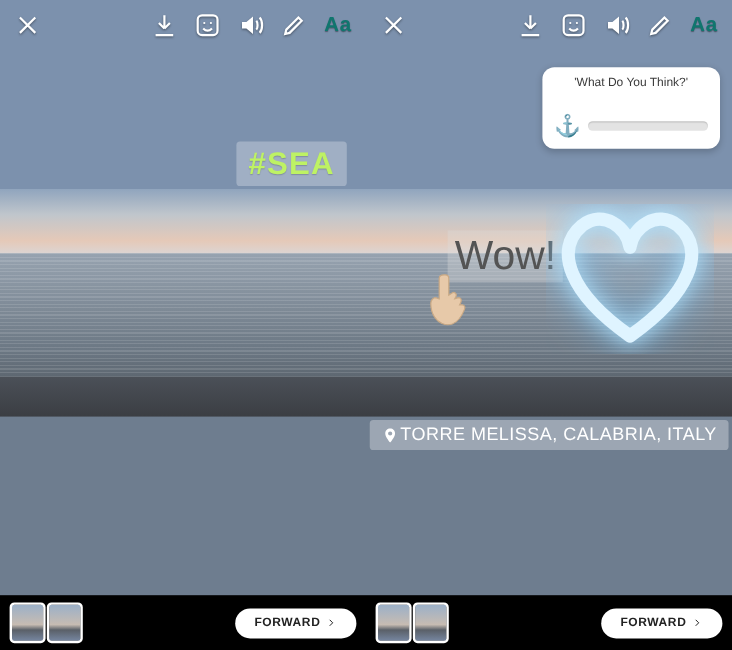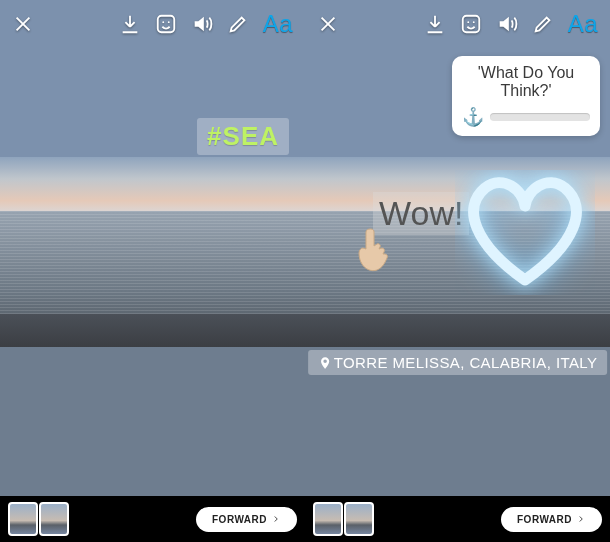--- a/index.html
+++ b/index.html
@@ -60,21 +60,21 @@
       display: flex;
       align-items: center;
       padding: 0 12px;
       gap: 14px;
       color: #fff;
       z-index: 10;
     }
     .toolbar .spacer { flex: 1; }
     .ico { width: 22px; height: 22px; display: flex; align-items: center; justify-content: center; filter: drop-shadow(0 1px 1px rgba(0,0,0,.4)); }
     .ico svg { width: 100%; height: 100%; stroke: #fff; fill: none; stroke-width: 2; }
-    .aa-text { font-weight: 400; font-size: 24px; color: #0ea5e9; text-shadow: 0 1px 1px rgba(0,0,0,.4); letter-spacing: .5px; }
+    .aa-text { font-weight: 700; font-size: 17px; color: #0f766e; text-shadow: 0 1px 1px rgba(0,0,0,.4); letter-spacing: .5px; }
 
     .hashtag {
       position: absolute;
       top: 118px;
       right: 16px;
       background: rgba(255,255,255,0.28);
       color: #bef264;
       font-size: 26px;
       font-weight: 600;
       letter-spacing: 1px;
@@ -87,21 +87,21 @@
     .poll {
       position: absolute;
       top: 56px;
       right: 10px;
       width: 148px;
       background: #fff;
       border-radius: 10px;
       padding: 8px 10px 10px;
       box-shadow: 0 2px 6px rgba(0,0,0,.2);
     }
-    .poll-title { font-size: 16px; color: #3a3a3a; text-align: center; margin-bottom: 8px; }
+    .poll-title { font-size: 10px; color: #3a3a3a; text-align: center; margin-bottom: 21px; }
     .slider-row { display: flex; align-items: center; gap: 6px; }
     .slider-emoji { font-size: 18px; line-height: 1; }
     .slider-track {
       flex: 1;
       height: 8px;
       background: #e3e3e3;
       border-radius: 4px;
       box-shadow: inset 0 1px 1px rgba(0,0,0,.15);
     }
 

